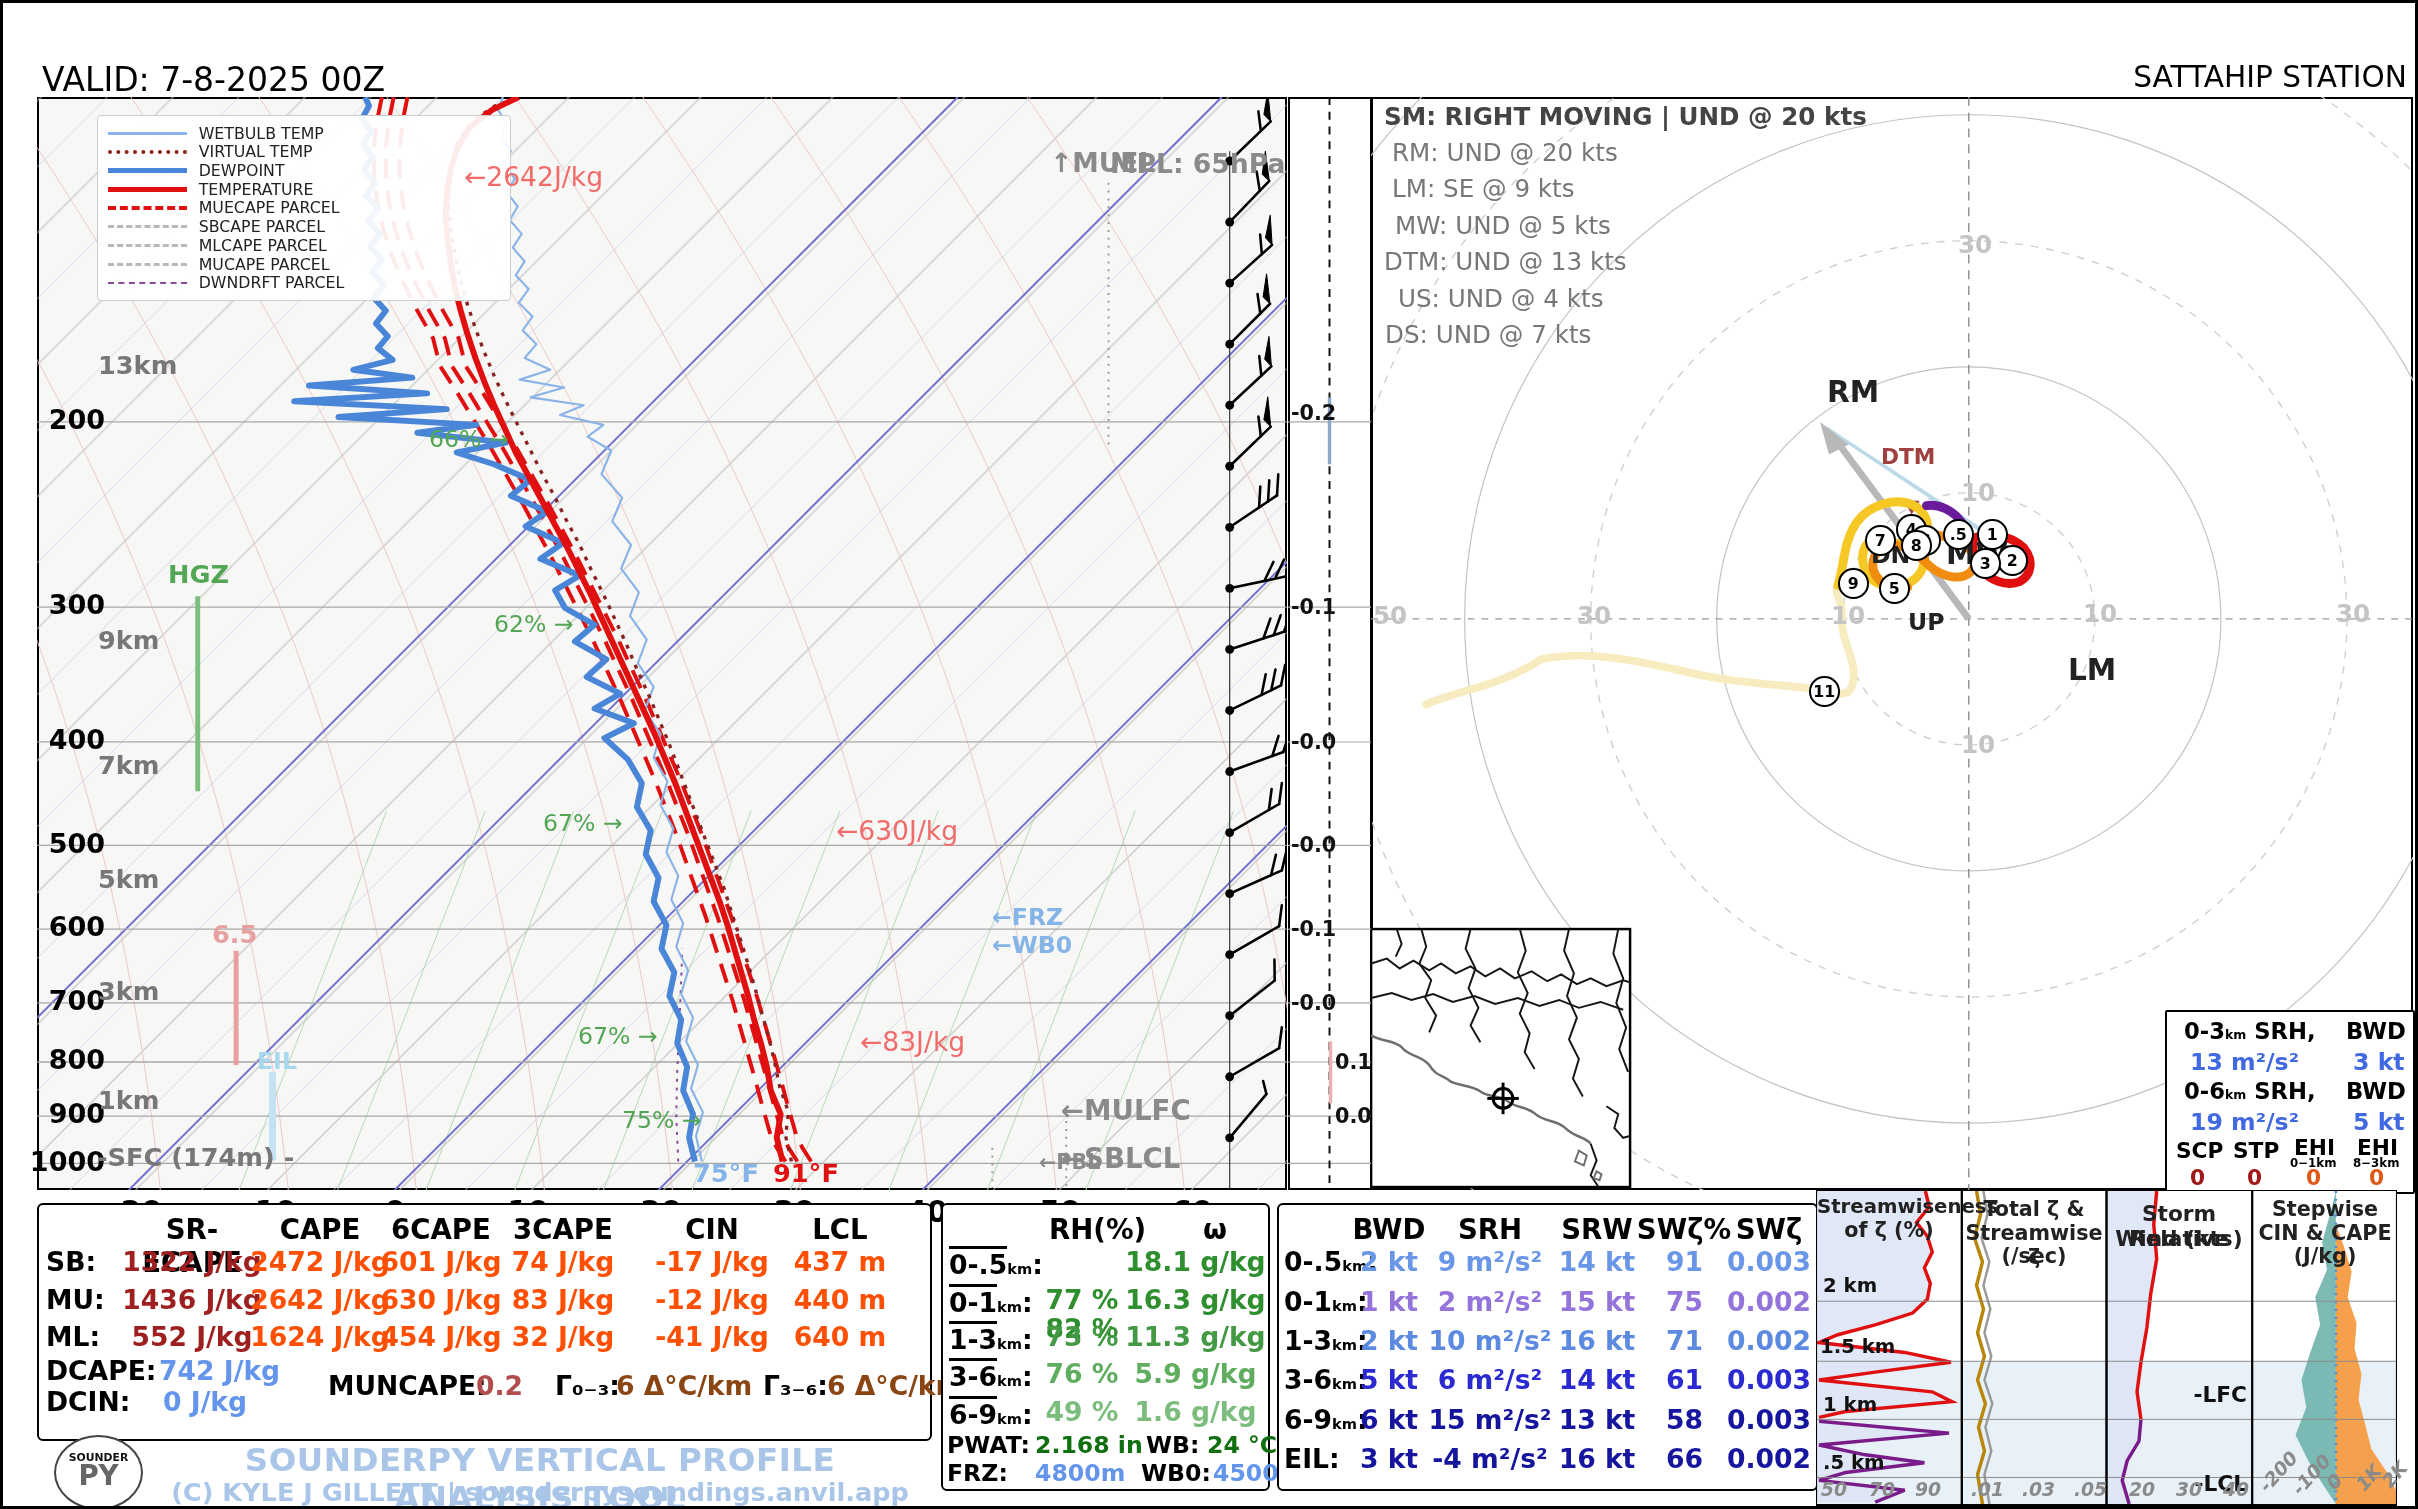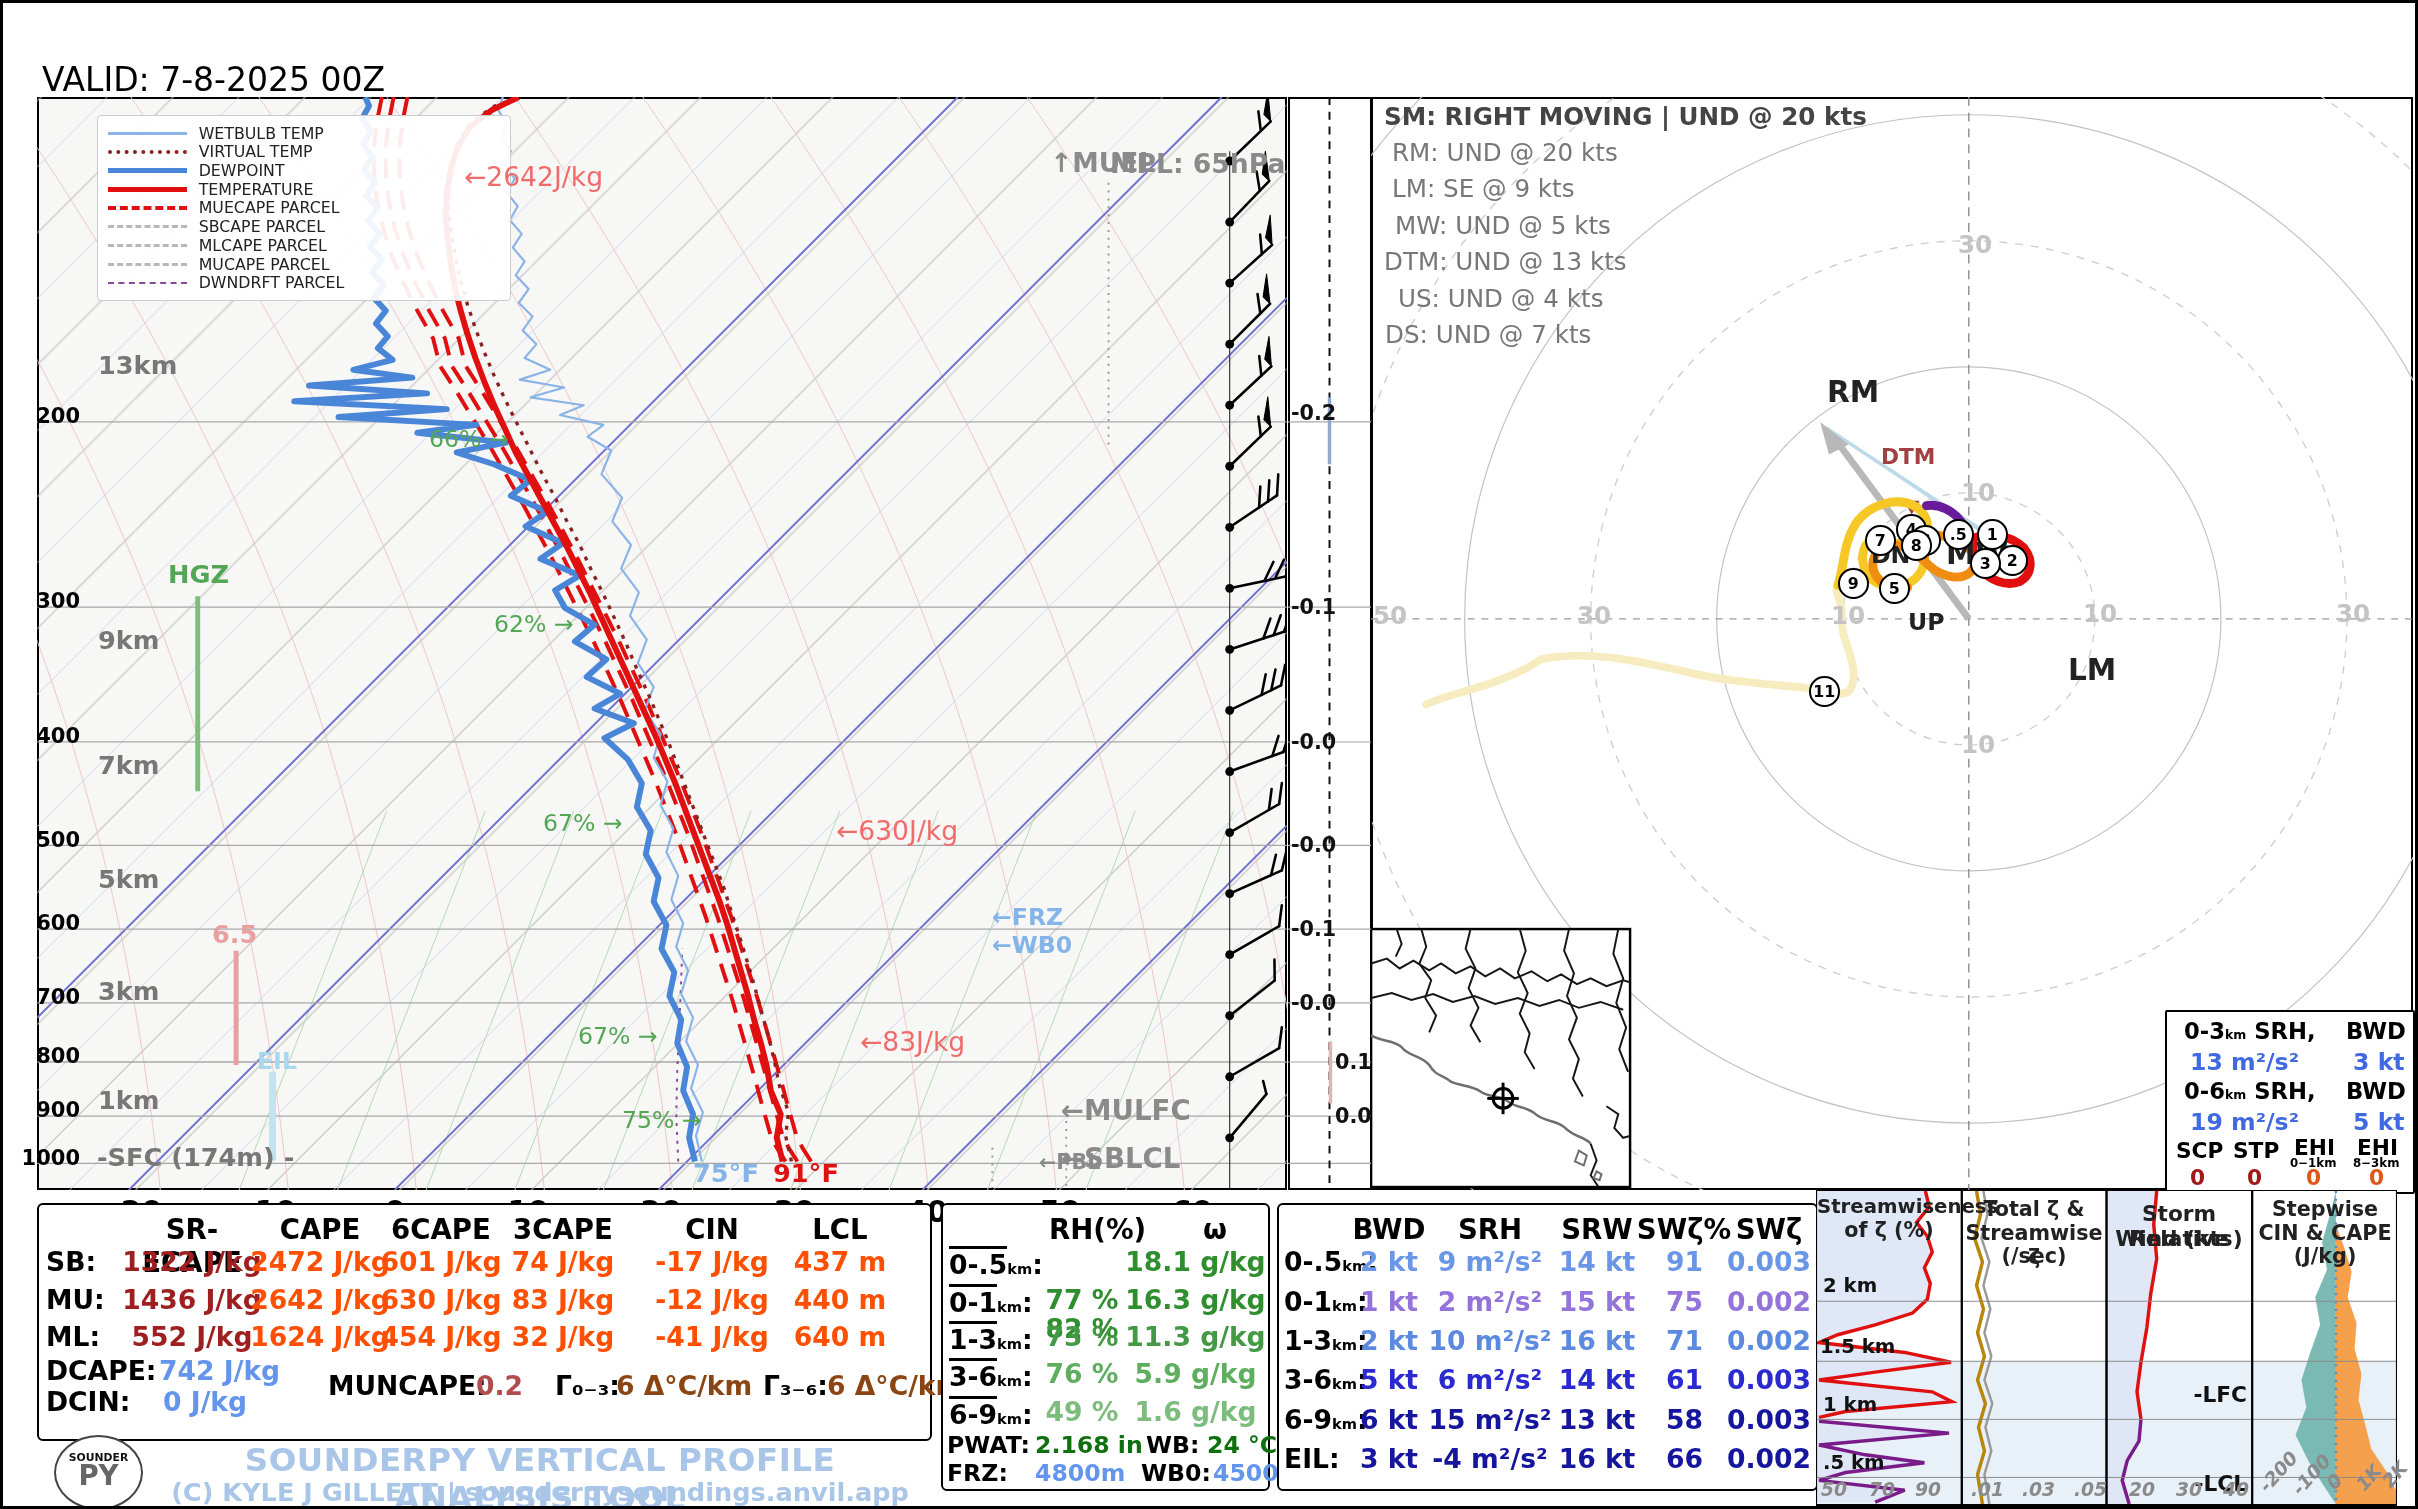--- a/index.html
+++ b/index.html
@@ -15,21 +15,21 @@
   .c-g0{color:#2f8f2f;} .c-g1{color:#2f8f2f;} .c-g2{color:#449944;} .c-g3{color:#5fae5f;} .c-g4{color:#7cbc7c;}
   .c-dg{color:#107010;} .c-gray{color:#8a8a8a;}
   .c-red{color:#e01010;} .c-lred{color:#f26b6b;} .c-grn{color:#53a653;} .c-brn{color:#8b4513;}
   .c-mnc{color:#b34d4d;} .c-hblue{color:#85b5e8;} .c-lblue{color:#a8d8ee;} .c-orange{color:#f0a030;}
   .k0{color:#6a96e8;} .k1{color:#9473db;} .k2{color:#5b8ae0;} .k3{color:#2a2ad0;} .k4{color:#15159e;} .k5{color:#15159e;}
   .z-dr{color:#a01818;} .z-or{color:#e05818;}
   
   .t-title{font-size:46px;font-weight:bold;letter-spacing:-1px;color:#000;}
   .t-valid{font-size:33px;color:#000;}
   .t-station{font-size:29.6px;color:#000;}
-  .ptick-lbl{font-size:21px;font-weight:bold;color:#000;}
+  .ptick-lbl{font-size:27px;font-weight:bold;color:#000;margin-left:25px;}
   .xtick-lbl{font-size:29.6px;font-weight:bold;color:#000;width:108px;margin-left:-54px;text-align:center;}
   .hlab{font-size:25.6px;font-weight:bold;color:#777;}
   .ann{font-size:23.6px;}
   .om-lbl{font-size:20.7px;font-weight:bold;color:#111;}
   .hodo-info{font-size:24.6px;color:#777;}
   .ring-lbl{font-size:24.6px;font-weight:bold;color:#c4c4c4;}
   .vec{font-size:29.6px;font-weight:bold;color:#222;}
   .mkr{width:26.6px;height:26.6px;border:2.5px solid #000;border-radius:50%;background:#fff;
        font-size:15.8px;font-weight:bold;color:#000;display:flex;align-items:center;justify-content:center;}
   .tbl{font-size:26.6px;font-weight:bold;}
@@ -48,20 +48,21 @@
   .lgtxt{font-size:15.8px;color:#222;}
   .foot1{font-size:32.5px;font-weight:bold;color:#a9c6e9;letter-spacing:0.5px;}
   .foot2{font-size:25.6px;font-weight:bold;color:#a9c6e9;}
 </style>
 </head>
 <body>
 
 <div id="root">
 
   <div class="abs t-valid" style="left:39px;top:57px;">VALID: 7-8-2025 00Z</div>
+  <div class="abs t-station rgt" style="left:1921px;top:57px;width:483px;">SATTAHIP STATION</div>
 
   <div class="abs" style="left:34px;top:94px;width:1250px;height:1093px;background:#f7f7f6;border:2px solid #000;box-sizing:border-box;"></div>
   <div class="abs" style="left:1285px;top:94px;width:84px;height:1093px;background:#ffffff;border:2px solid #000;box-sizing:border-box;"></div>
 
   <svg style="left:34px;top:94px;" width="1250" height="1093" viewBox="35 95 1269 1110">
     <defs>
       <pattern id="iso" width="134" height="134" patternUnits="userSpaceOnUse">
         <path d="M0,134 L134,0" stroke="#bdbdbd" stroke-width="1.1" fill="none"></path>
         <path d="M0,67 L67,0 M67,134 L134,67" stroke="#ccd2e8" stroke-width="0.9" fill="none"></path>
       </pattern>

